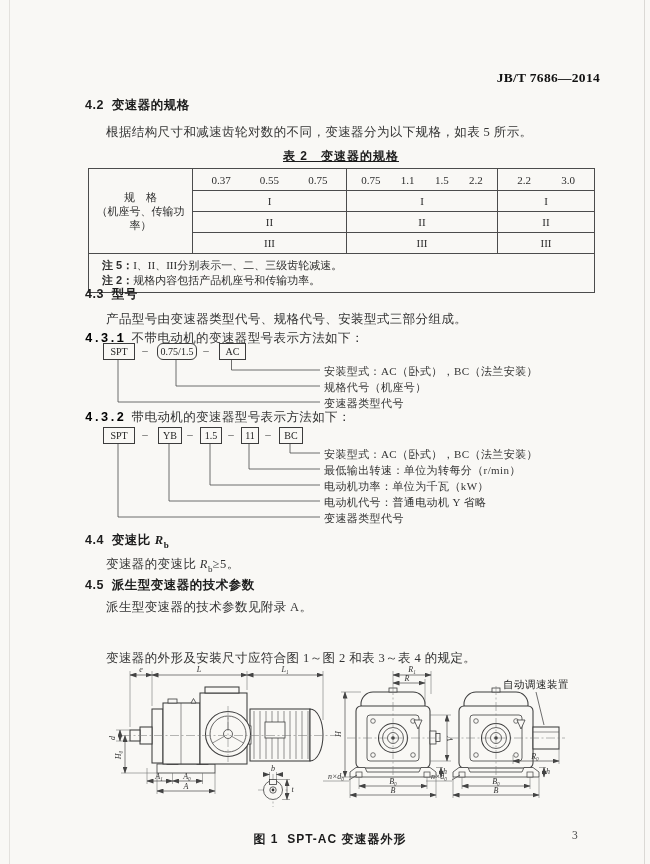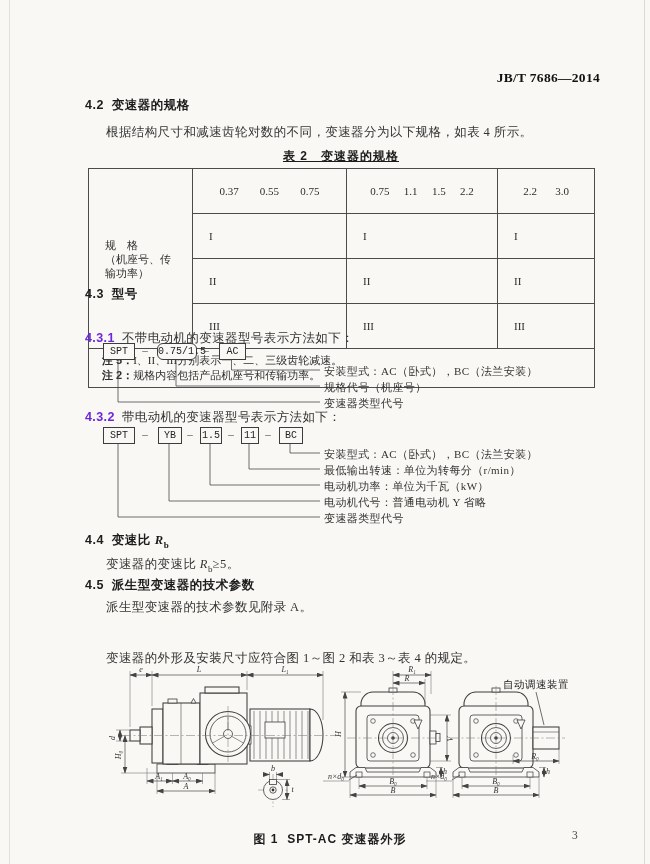--- a/index.html
+++ b/index.html
@@ -3,34 +3,34 @@
 <meta charset="utf-8">
 <style>
   html,body{margin:0;padding:0;background:#ffffff;}
   .page{position:relative;width:650px;height:864px;background:#f9f8f5;overflow:hidden;
         font-family:"Liberation Serif","DejaVu Serif",serif;color:#2b2b2b;}
   .abs{position:absolute;}
   .edge{background:#e3e1dd;}
   .hd{font-family:"Liberation Sans","DejaVu Sans",sans-serif;font-weight:bold;
       font-size:12.5px;color:#1c1c1c;letter-spacing:.5px;}
   .bd{font-size:12.5px;letter-spacing:.4px;color:#333;}
-  .numb{font-family:Liberation Sans, sans-serif;font-weight:bold;color:#6d28d9;}
+  .numb{font-family:Liberation Mono, monospace;font-weight:bold;color:#000000;}
   .header-std{font-weight:bold;font-size:13.5px;color:#111;text-align:right;letter-spacing:.3px;}
   .tbl-caption{font-family:"Liberation Sans","DejaVu Sans",sans-serif;font-weight:bold;
       font-size:12px;text-align:center;letter-spacing:1px;color:#1c1c1c;text-decoration:underline;}
   table.spec{border-collapse:collapse;table-layout:fixed;width:506px;background:transparent;}
-  table.spec td{border:1px solid #4c4c4c;text-align:left;font-size:11px;color:#2e2e2e;padding:16px;}
+  table.spec td{border:1px solid #4c4c4c;text-align:center;font-size:11px;color:#2e2e2e;padding:4px;}
   table.spec{border:1.5px solid #3a3a3a;}
   .hdrcell div{line-height:14px;font-size:11px;}
   .pw{display:flex;justify-content:space-around;align-items:center;width:100%;}
   .notes{text-align:left !important;padding:4px 4px 4px 13px !important;
          font-size:10.5px;line-height:15px;}
   .notes .nl{font-family:"Liberation Sans","DejaVu Sans",sans-serif;font-weight:bold;}
   .mbox{position:absolute;height:15px;line-height:15px;border:1px solid #3c3c3c;
-        text-align:center;font-size:10px;color:#222;background:#f9f8f5;font-family:Liberation Mono, monospace;}
+        text-align:center;font-size:10px;color:#222;background:#f9f8f5;}
   .mdash{position:absolute;height:15px;line-height:14px;width:14px;text-align:center;
         font-size:11px;color:#333;}
   .dlabel{position:absolute;font-size:11px;letter-spacing:.4px;color:#333;white-space:nowrap;}
   .fig-caption{font-family:"Liberation Sans","DejaVu Sans",sans-serif;font-weight:bold;
         font-size:12px;text-align:center;letter-spacing:1px;color:#1c1c1c;}
   .pageno{font-size:11.5px;color:#444;}
   .anno{font-size:10.5px;color:#222;letter-spacing:.5px;}
   
   .o{fill:#f9f8f5;stroke:#3d3d3d;stroke-width:1.05;}
   .o2{fill:#f9f8f5;stroke:#3d3d3d;stroke-width:.8;}
@@ -49,21 +49,21 @@
 <div class="page">
 
   <div class="abs edge" style="left:9px;top:0;width:1px;height:864px;"></div>
   <div class="abs edge" style="left:644px;top:0;width:1px;height:864px;background:#dbd9d5;"></div>
 
   <div class="abs header-std" style="left:380px;top:70px;width:220px;">JB/T 7686—2014</div>
 
   <div class="abs hd" style="left:85px;top:97px;">
     <span>4.2</span>&nbsp;&nbsp;<span>变速器的规格</span>
   </div>
-  <div class="abs bd" style="left:106px;top:124px;">根据结构尺寸和减速齿轮对数的不同，变速器分为以下规格，如表 4 所示。</div>
+  <div class="abs bd" style="left:106px;top:124px;">根据结构尺寸和减速齿轮对数的不同，变速器分为以下规格，如表 5 所示。</div>
 
   <div class="abs tbl-caption" style="left:88px;top:148px;width:506px;">表 2　变速器的规格</div>
 
   <table class="spec abs" style="left:88px;top:168px;">
     <colgroup>
         <col style="width:104px">
         <col style="width:154px">
         <col style="width:151px">
         <col style="width:97px">
       </colgroup>
@@ -115,20 +115,21 @@
         <div><span class="nl">注 5：</span><span>I、II、III分别表示一、二、三级齿轮减速。</span></div>
         <div><span class="nl">注 2：</span><span>规格内容包括产品机座号和传输功率。</span></div>
       </td>
     </tr>
   </tbody>
     </table>
 
   <div class="abs hd" style="left:85px;top:286px;">
     <span>4.3</span>&nbsp;&nbsp;<span>型号</span>
   </div>
+  <div class="abs bd" style="left:106px;top:311px;">产品型号由变速器类型代号、规格代号、安装型式三部分组成。</div>
 
   <div class="abs bd" style="left:85px;top:330px;">
     <span class="numb">4.3.1</span>&nbsp;&nbsp;<span>不带电动机的变速器型号表示方法如下：</span>
   </div>
   <div class="mbox" style="left:103px;top:343px;width:30px;">SPT</div>
   <div class="mdash" style="left:138px;top:343px;">–</div>
   <div class="mbox" style="left:157px;top:343px;width:38px;border-radius:6px;">0.75/1.5</div>
   <div class="mdash" style="left:199px;top:343px;">–</div>
   <div class="mbox" style="left:219px;top:343px;width:25px;">AC</div>
   <svg class="abs" style="left:85px;top:360px;" width="245" height="50" viewBox="0 0 245 50">

